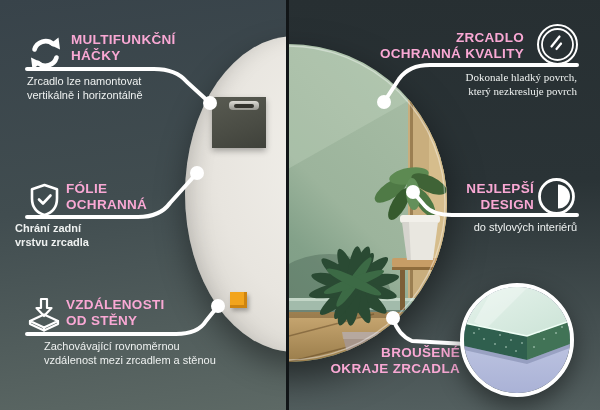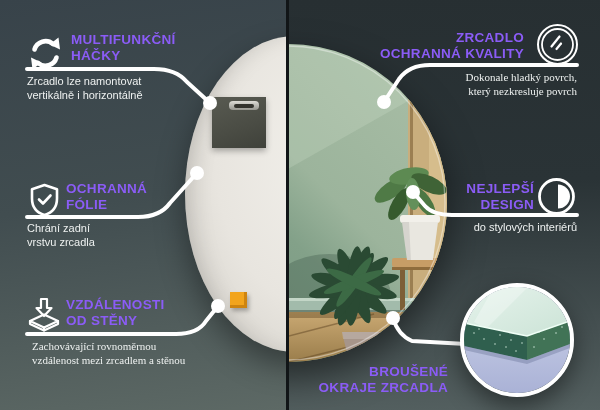--- a/index.html
+++ b/index.html
@@ -27,46 +27,46 @@
   
   .mirror-circle{position:absolute;left:-158px;top:44px;width:318px;height:318px;border-radius:50%;
           overflow:hidden;box-shadow:0 16px 36px rgba(0,0,0,.5);}
   .mirror-circle svg{display:block;}
 
   
   .connectors{position:absolute;left:0;top:0;z-index:6;pointer-events:none;}
 
   
   .co{position:absolute;z-index:7;color:#fff;}
-  .co-title{font-weight:bold;font-size:13.5px;line-height:16px;letter-spacing:.3px;color:#8b5cf6;}
+  .co-title{font-weight:bold;font-size:13.5px;line-height:16px;letter-spacing:.3px;color:#f9a8d4;}
   .co-desc{font-size:11px;line-height:13.5px;color:#eef1f0;}
   .ra{text-align:right;}
   .ico{position:absolute;z-index:7;}
 
   #co-hooks-icon{left:27px;top:36px;}
   #co-hooks-title{left:71px;top:32px;}
   #co-hooks-desc{left:27px;top:75px;}
 
   #co-foil-icon{left:29px;top:183px;}
   #co-foil-title{left:66px;top:181px;}
-  #co-foil-desc{left:27px;top:222px;}
+  #co-foil-desc{left:15px;top:222px;font-weight:bold;}
 
   #co-dist-icon{left:28px;top:297px;}
   #co-dist-title{left:66px;top:297px;}
-  #co-dist-desc{left:32px;top:340px;font-family:Liberation Serif, serif;}
+  #co-dist-desc{left:44px;top:340px;}
 
   #co-quality-title{right:76px;top:30px;}
   #co-quality-icon{right:21px;top:23px;}
   #co-quality-desc{right:23px;top:71px;font-family:Liberation Serif, serif;}
 
   #co-design-title{right:66px;top:181px;}
   #co-design-icon{right:24px;top:177px;}
   #co-design-desc{right:23px;top:221px;}
 
-  #co-edges-title{right:152px;top:345px;margin-top:19px;}
+  #co-edges-title{right:140px;top:345px;}
 
   
   .inset{position:absolute;left:460px;top:283px;width:114px;height:114px;border-radius:50%;
          border:4px solid #fff;box-sizing:border-box;overflow:hidden;z-index:7;
          box-shadow:0 10px 24px rgba(0,0,0,.45);}
 </style>
 </head>
 <body>
 
 <div class="canvas">
@@ -199,22 +199,22 @@
     <div class="co-desc">vertikálně i horizontálně</div>
   </div>
 
   <div class="ico" id="co-foil-icon">
     <svg width="31" height="34" viewBox="0 0 31 34">
       <path d="M15.5 2 L28 6.2 V15.5 C28 24.5 23 29.8 15.5 32 C8 29.8 3 24.5 3 15.5 V6.2 Z" fill="none" stroke="#fff" stroke-width="2.6" stroke-linejoin="round"></path>
       <path d="M10 16.5 L14 20.5 L21.5 12.5" fill="none" stroke="#fff" stroke-width="2.6" stroke-linecap="round" stroke-linejoin="round"></path>
     </svg>
   </div>
   <div class="co" id="co-foil-title">
+    <div class="co-title">FÓLIE</div>
     <div class="co-title">OCHRANNÁ</div>
-    <div class="co-title">FÓLIE</div>
   </div>
   <div class="co" id="co-foil-desc">
     <div class="co-desc">Chrání zadní</div>
     <div class="co-desc">vrstvu zrcadla</div>
   </div>
 
   <div class="ico" id="co-dist-icon">
     <svg width="32" height="36" viewBox="0 0 32 36">
       <g fill="none" stroke="#fff" stroke-width="2.2" stroke-linejoin="round" stroke-linecap="round">
         <path d="M13 2 H19 V11 H23.5 L16 19 L8.5 11 H13 Z"></path>

